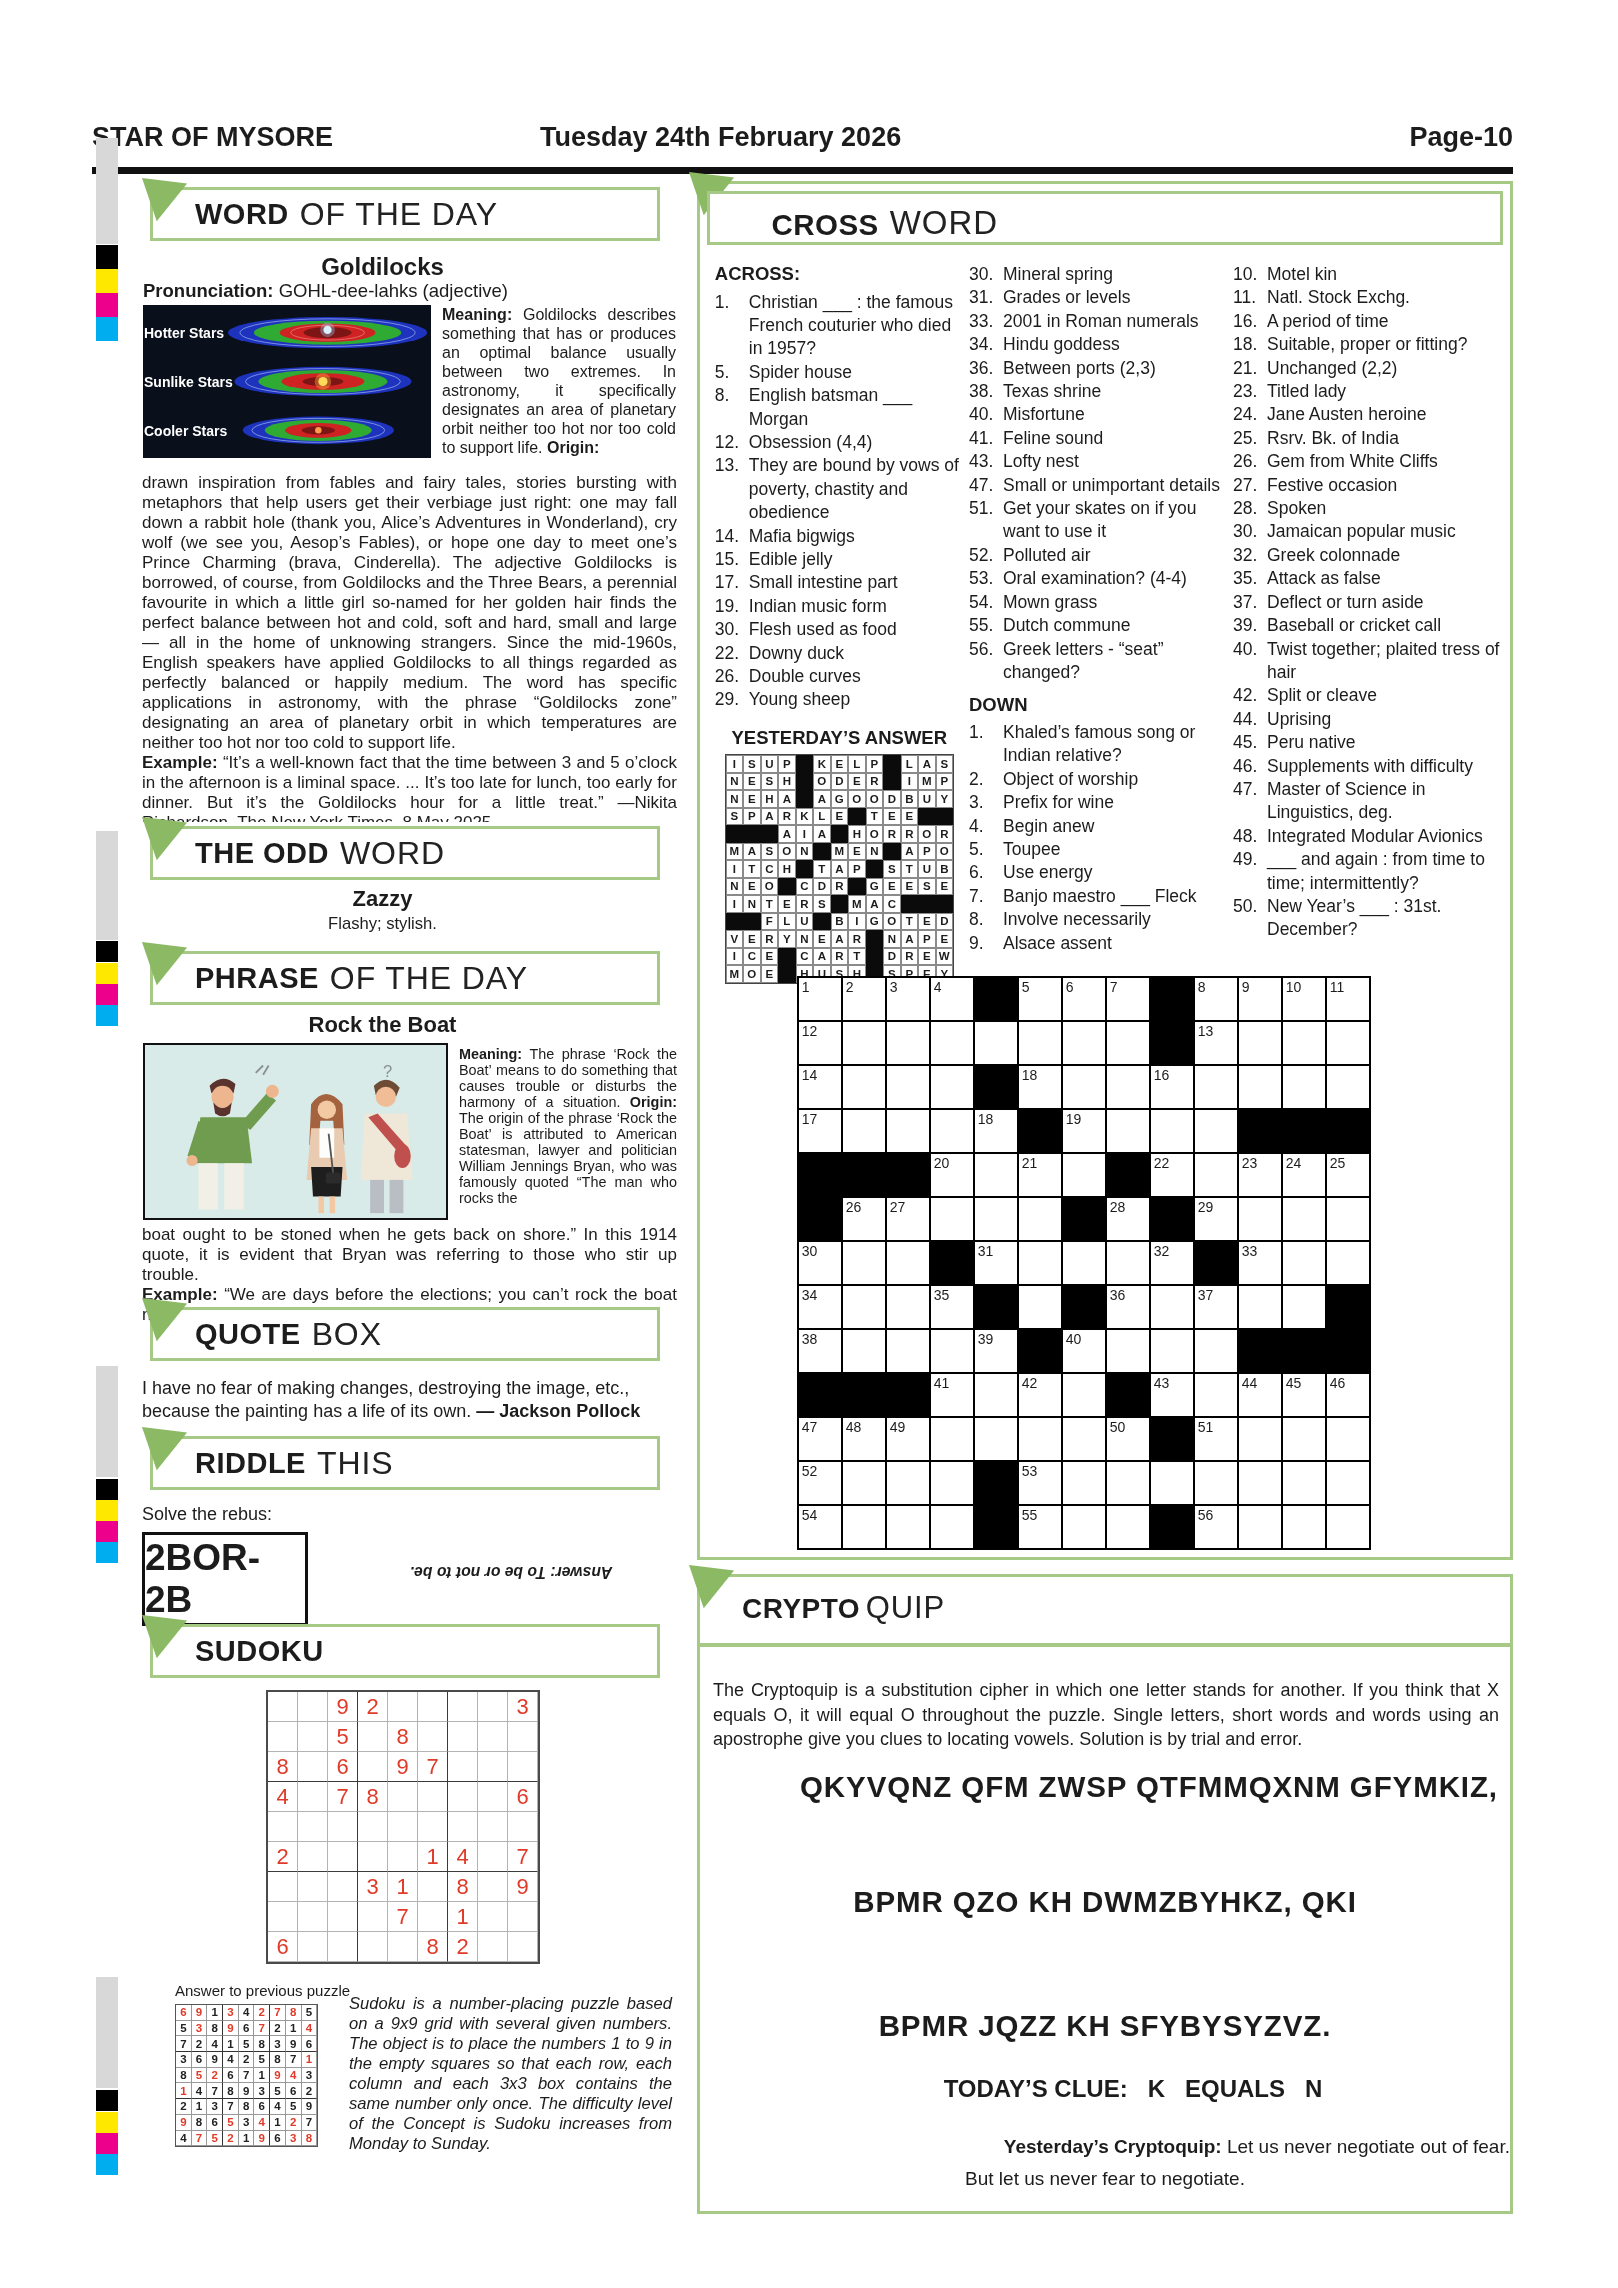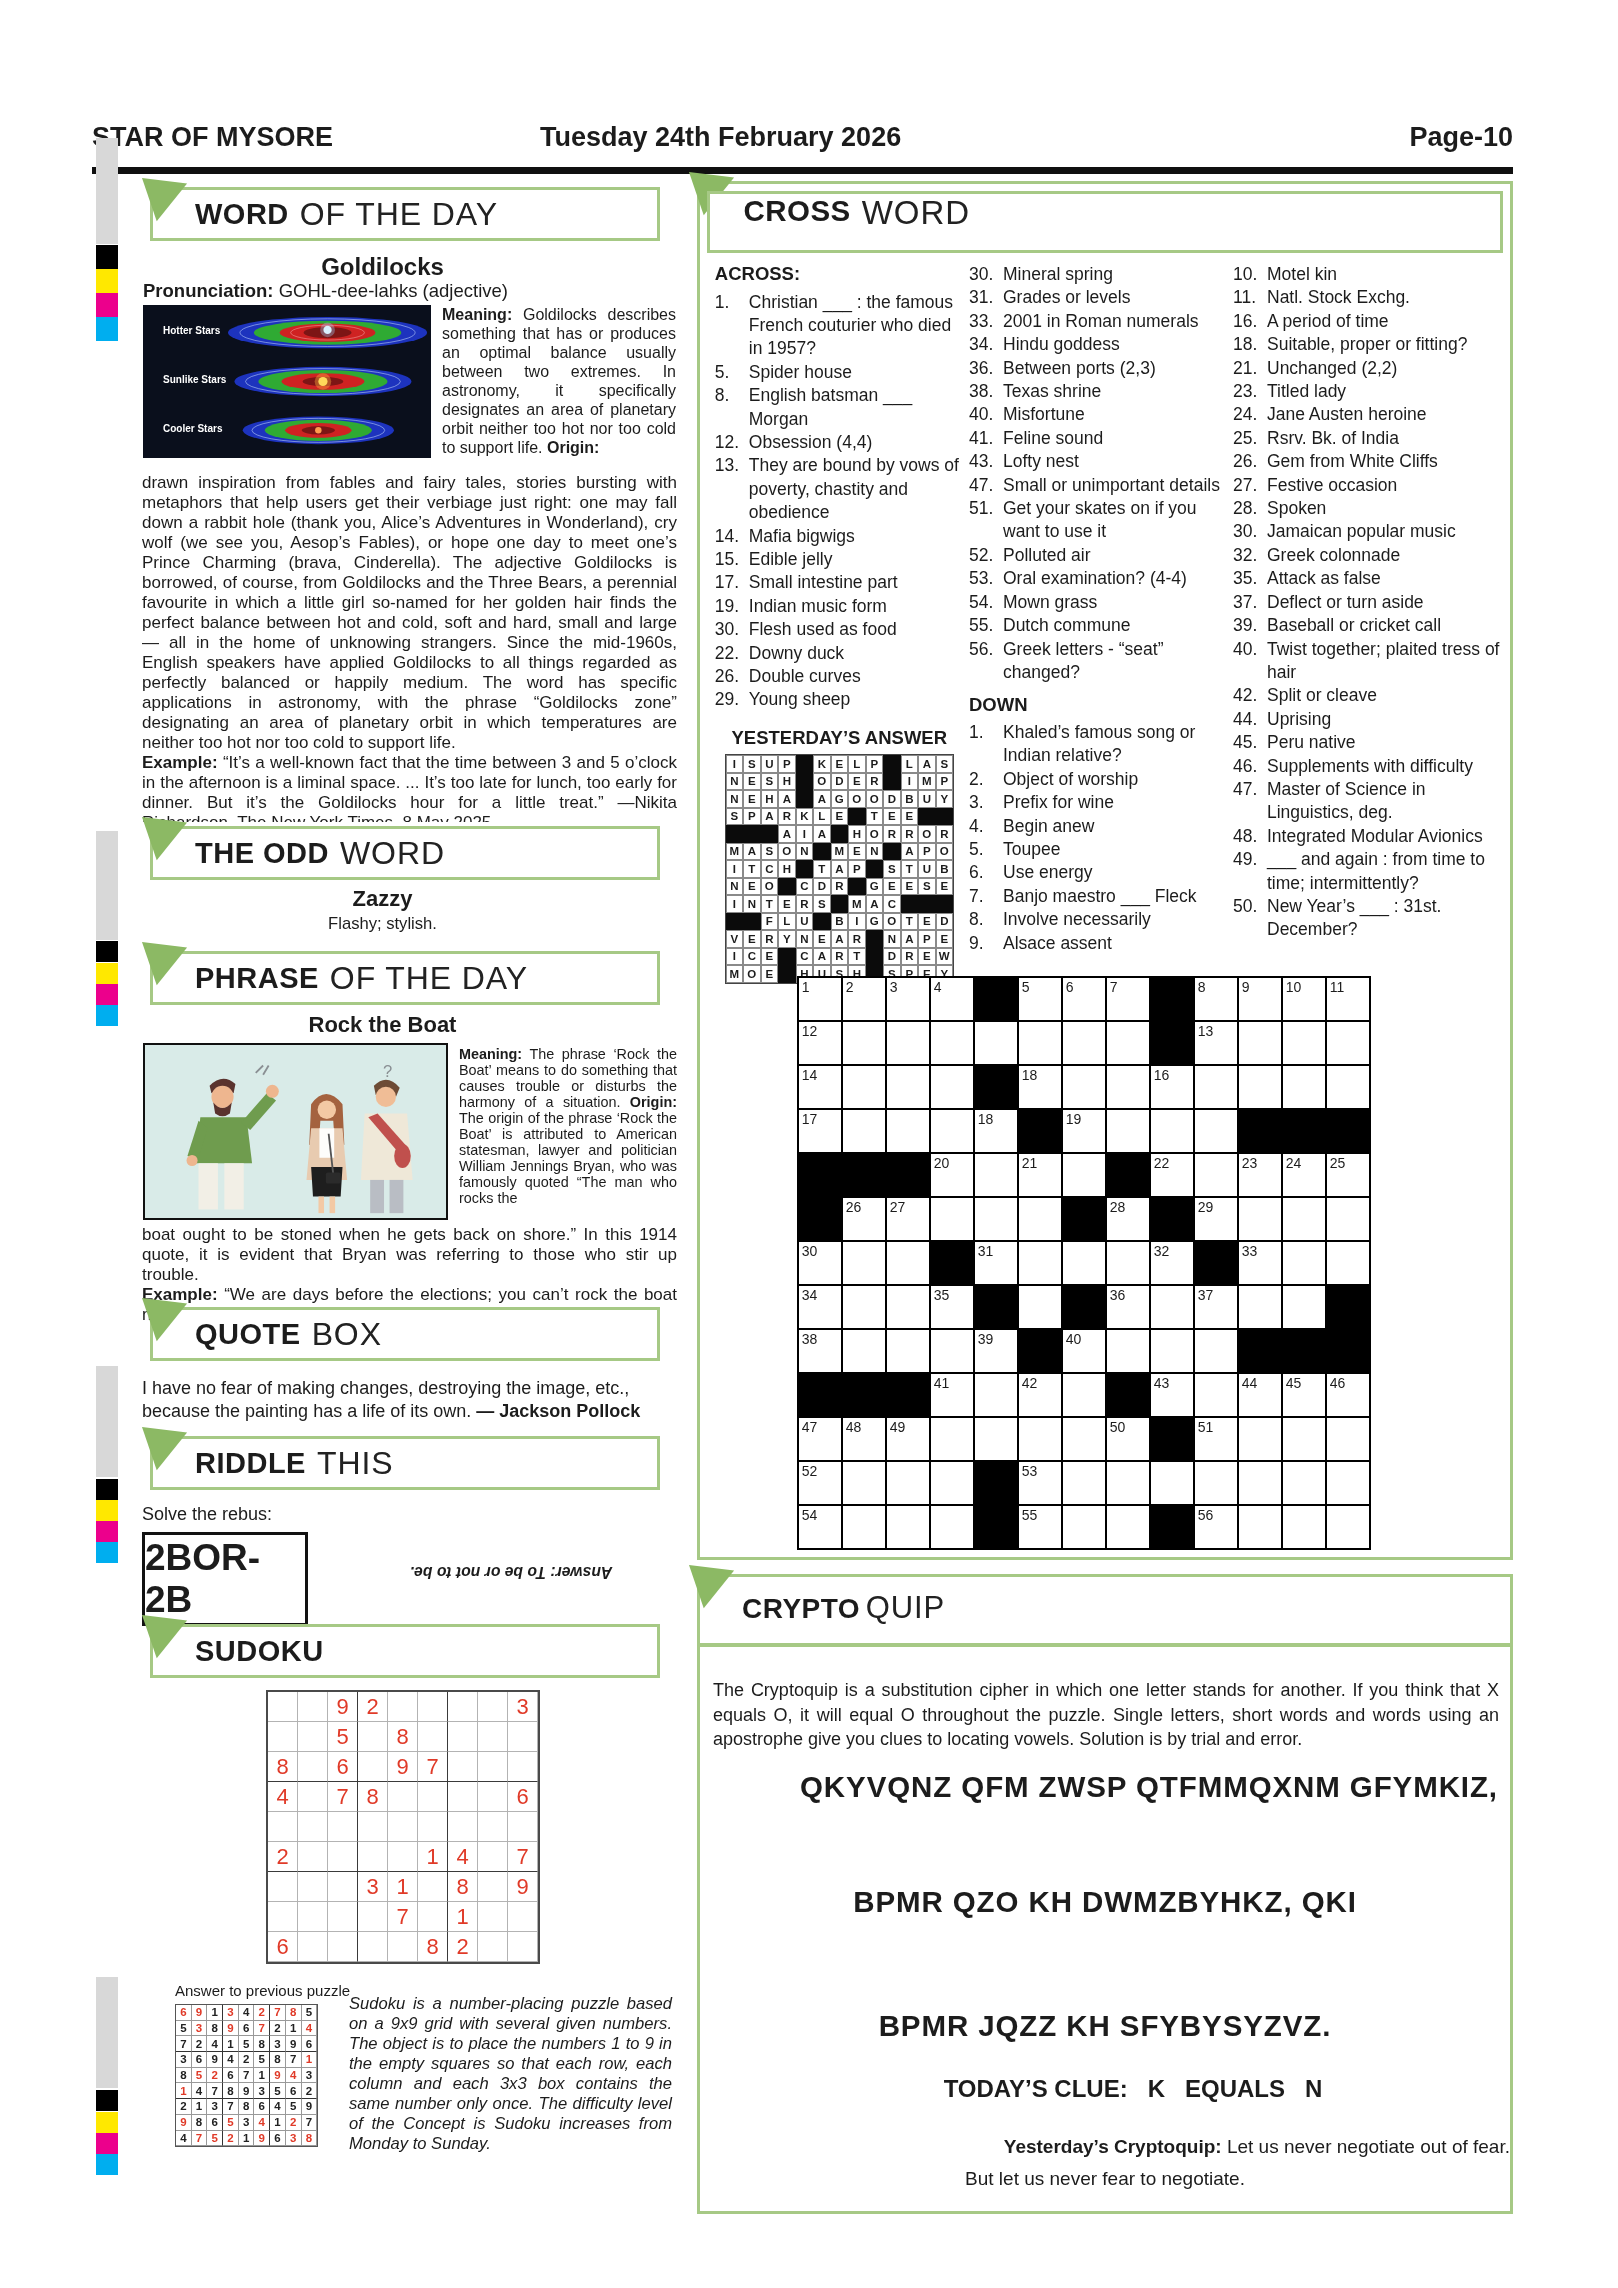--- a/index.html
+++ b/index.html
@@ -34,21 +34,21 @@
   .kl{font-size:32px;font-weight:400;margin-left:11px;letter-spacing:0.9px;color:#222;}
 
   .centerline{position:absolute;left:92px;width:581px;text-align:center;}
   .word-title{font-weight:bold;font-size:24px;}
   .small-def{font-size:16.6px;}
 
   .pron{position:absolute;left:143px;top:280px;font-size:18.5px;}
   .pron b{font-weight:bold;}
 
   .astro{position:absolute;left:143px;top:305px;width:288px;height:153px;background:#0a0f1c;}
-  .astro-label{position:absolute;left:20px;color:#fff;font-size:10px;font-weight:bold;}
+  .astro-label{position:absolute;left:1px;color:#fff;font-size:14px;font-weight:bold;}
 
   .sidecol{position:absolute;overflow:hidden;text-align:justify;}
   .wotd-side{left:442px;top:305px;width:234px;height:170px;font-size:16px;line-height:19px;}
   .wotd-body{position:absolute;left:142px;top:473px;width:535px;height:349px;overflow:hidden;
              font-size:17px;line-height:20px;text-align:justify;}
   .wotd-body p{margin:0;}
 
   .ph-img{position:absolute;left:143px;top:1043px;width:305px;height:177px;border:2.8px solid #111;background:#d9ebe8;}
   .ph-side{left:459px;top:1046px;width:218px;height:174px;font-size:14.4px;line-height:16px;}
   .ph-cont{position:absolute;left:142px;top:1225px;width:535px;font-size:17px;line-height:20px;text-align:justify;}
@@ -72,22 +72,22 @@
        grid-auto-rows:15.7px;border:1.8px solid #555;background:#fff;}
   #sud-ans .sc{border-right:0.9px solid #999;border-bottom:0.9px solid #999;display:flex;align-items:center;
            justify-content:center;font-size:11.5px;font-weight:bold;color:#222;}
   #sud-ans .sc.vr{border-right:1.8px solid #333;}
   #sud-ans .sc.hb{border-bottom:1.8px solid #333;}
   #sud-ans .sc.red{color:var(--sudoku-red);}
   .sud-desc{position:absolute;left:349px;top:1994px;width:323px;font-size:16.6px;line-height:20px;text-align:justify;font-style:italic;}
 
   
   .xw-wrap{position:absolute;left:697px;top:181px;width:816px;height:1379px;border:3.7px solid var(--accent-green);background:#fff;}
-  .xw-title{position:absolute;left:7.4px;right:7.4px;top:7.4px;height:62px;border:3.7px solid var(--accent-green);
-            display:flex;align-items:flex-start;padding-left:33px;background:#fff;}
+  .xw-title{position:absolute;left:7.4px;right:7.4px;top:7.4px;height:54px;border:3.7px solid var(--accent-green);
+            display:flex;align-items:flex-end;padding-left:61px;background:#fff;}
   .xw-col{position:absolute;top:79px;}
   .xw-col1{left:14.8px;width:249px;}
   .xw-col2{left:269px;width:257px;}
   .xw-col3{left:533px;width:273px;}
   .list-label{font-weight:bold;font-size:18.5px;margin-bottom:5.5px;}
   .clue{display:flex;font-size:17.5px;line-height:23.4px;}
   .clue .n{width:34px;flex:none;}
   .clue .t{flex:1;}
   .ya-label{text-align:center;font-weight:bold;font-size:18.5px;margin:14.8px 0 5.5px;}
   #ya-grid{display:grid;grid-template-columns:repeat(13,17.5px);grid-auto-rows:17.5px;border:1.8px solid #444;

